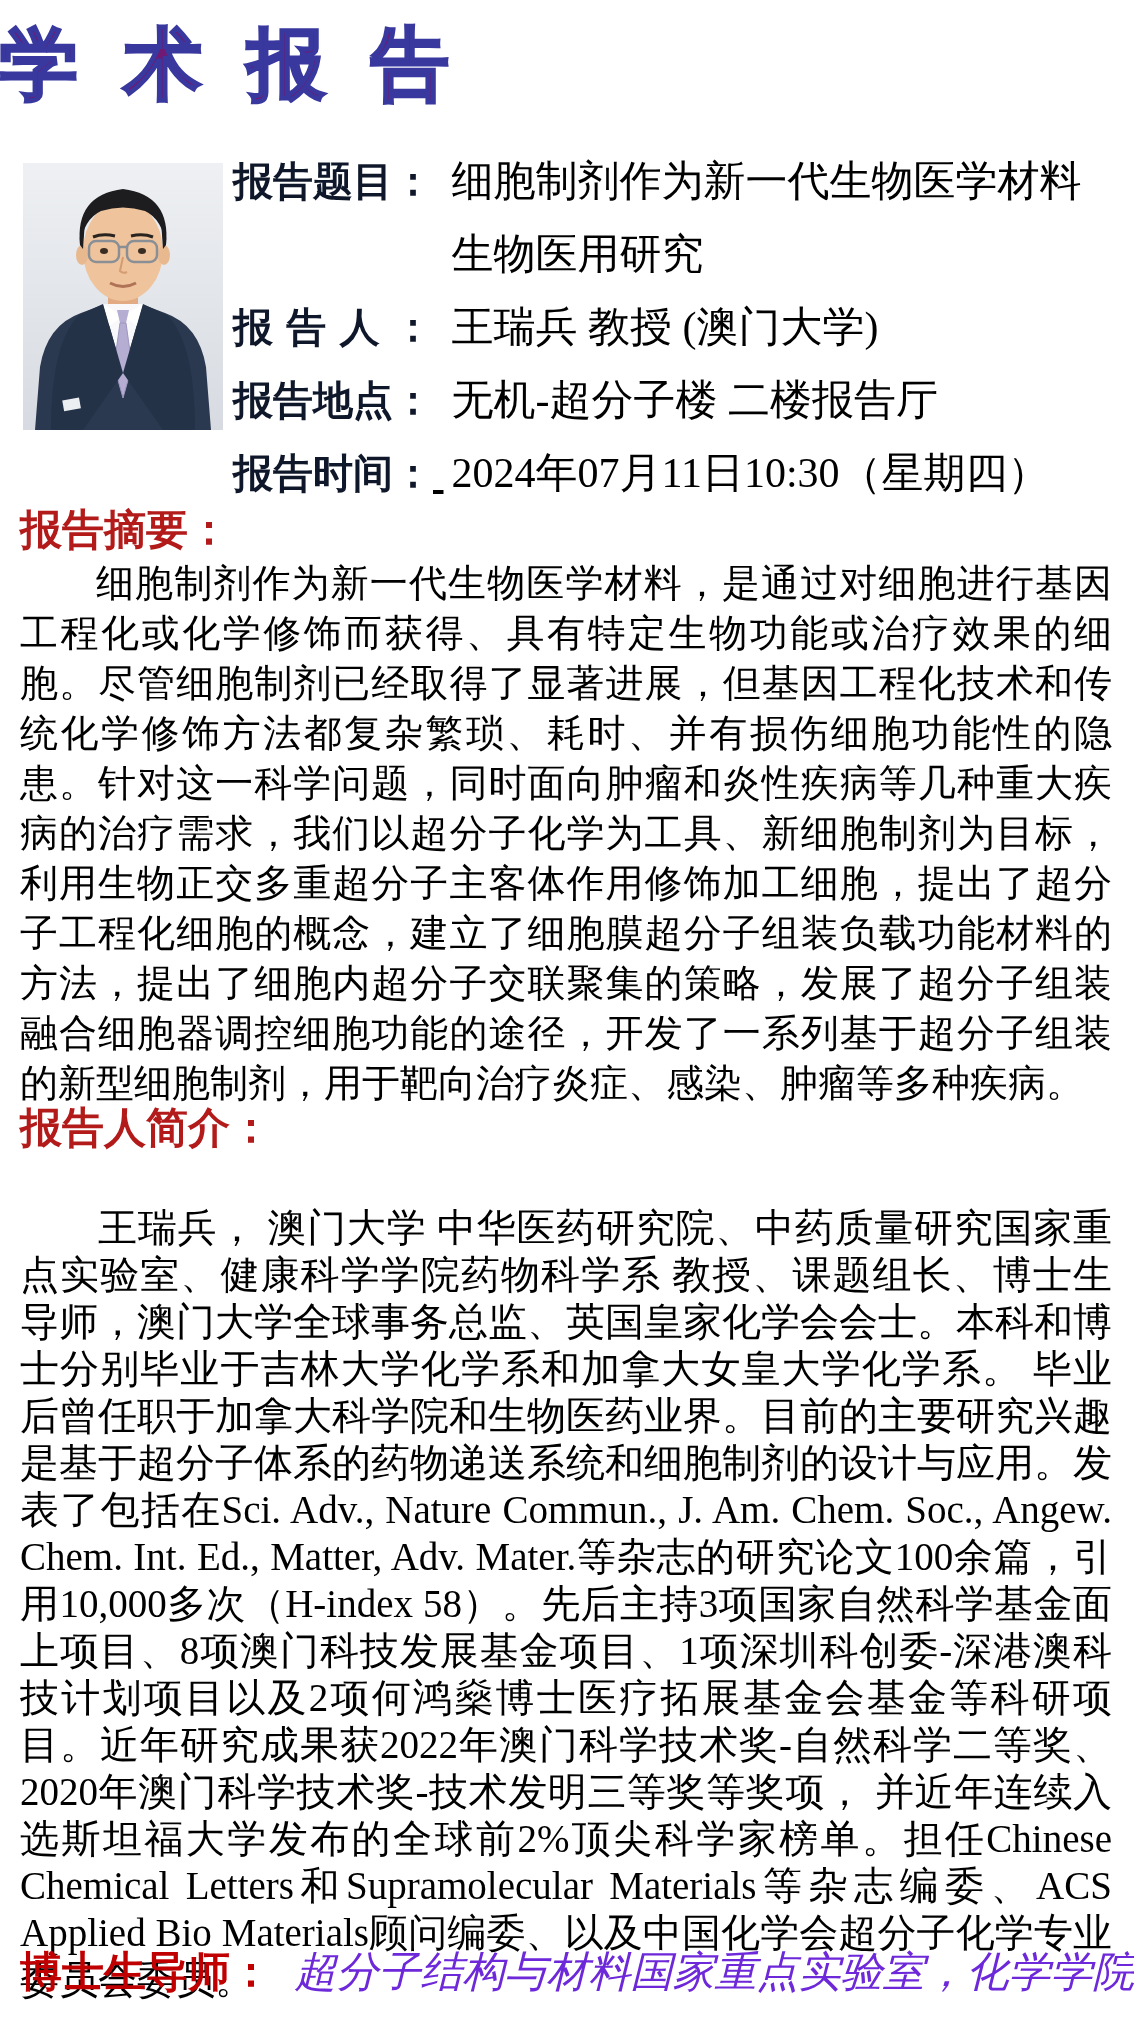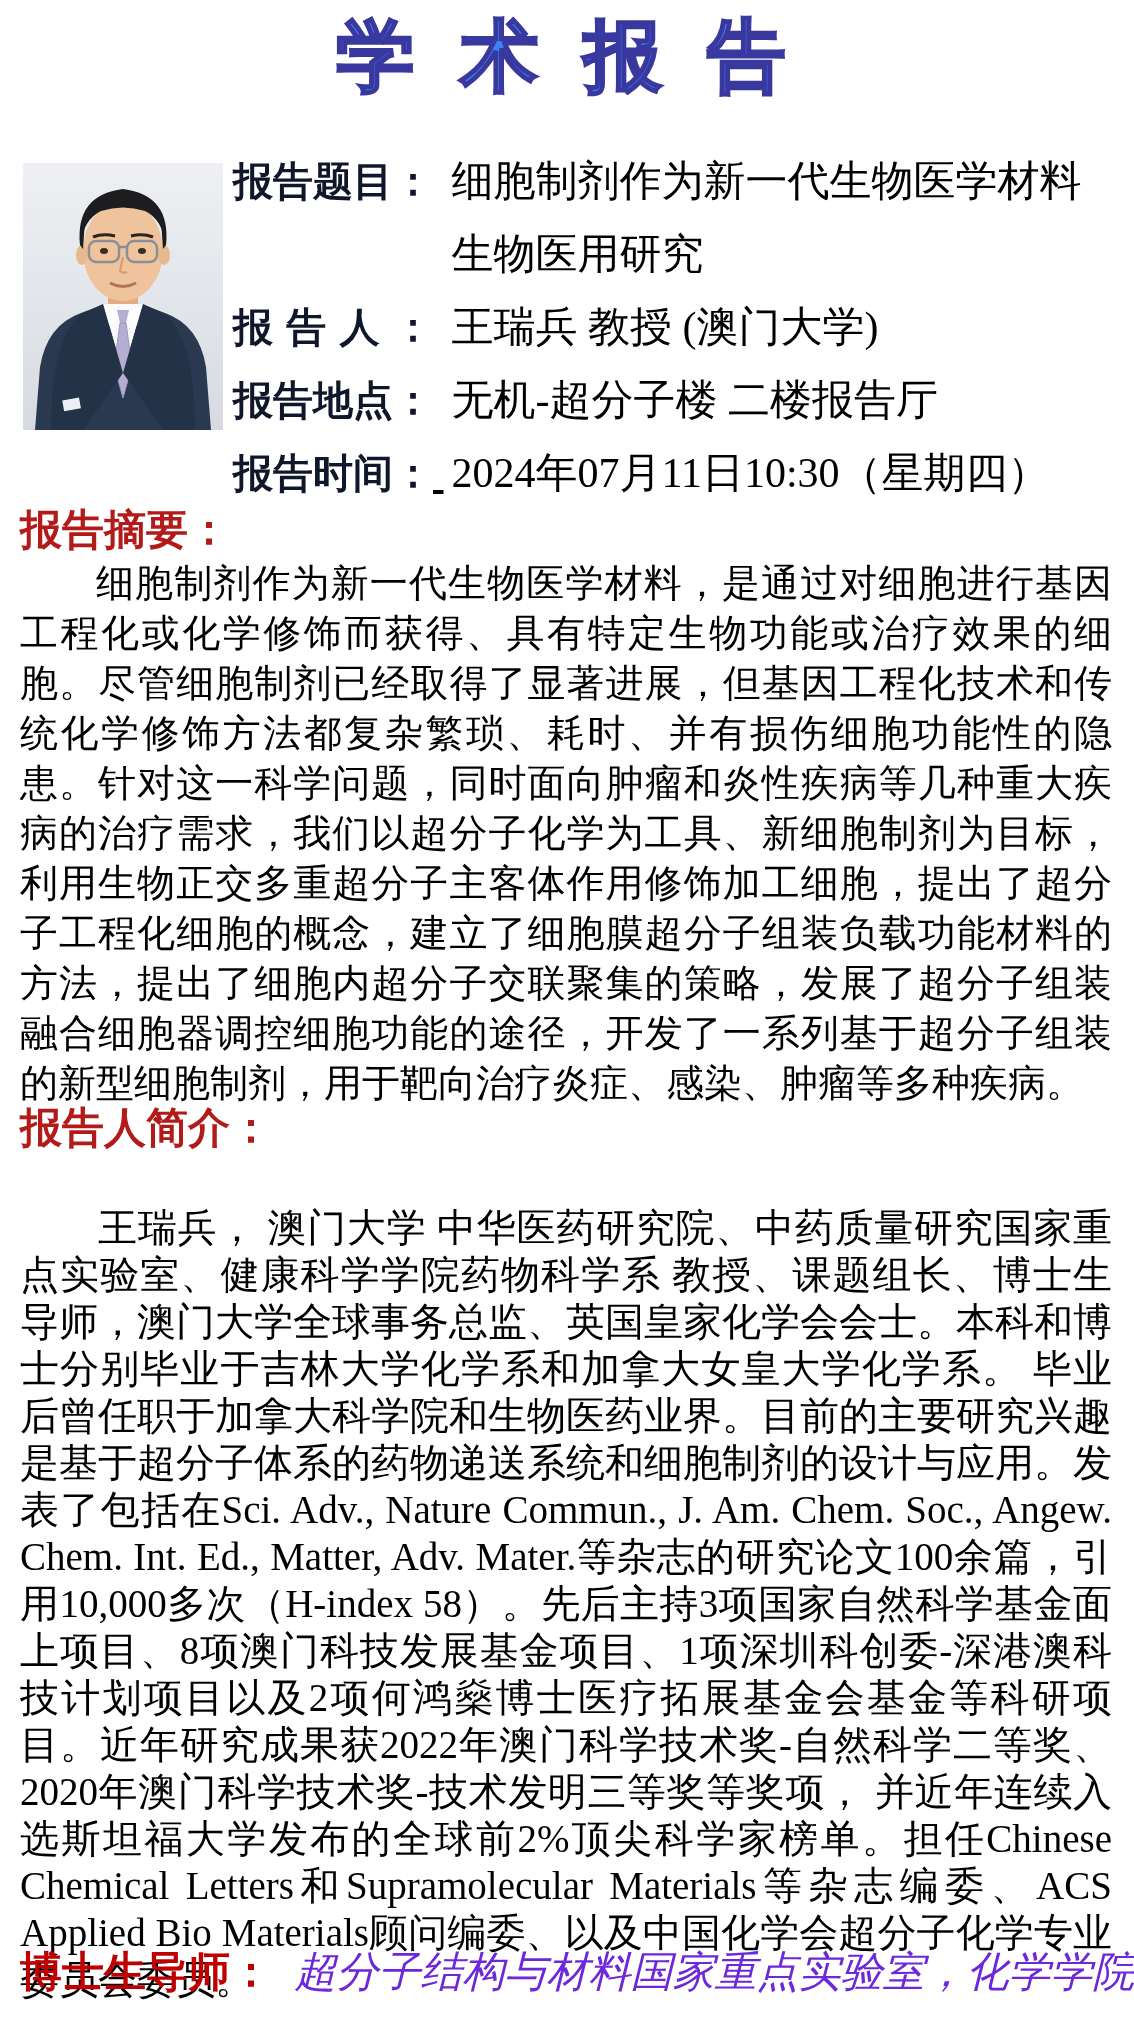--- a/index.html
+++ b/index.html
@@ -6,28 +6,27 @@
   .page{
     position:relative;
     width:1134px;height:2022px;
     background:#ffffff;
     overflow:hidden;
     font-family:"Liberation Serif", serif;
     color:#000;
   }
   
   .poster-title{
-    position:absolute;top:14px;left:0;right:0;
-    text-align:center;
+    position:absolute;top:22px;left:0;right:0;
     font-family:"Liberation Sans", sans-serif;
     font-weight:900;
     font-size:78px;
     line-height:84px;
     letter-spacing:12px;
-    color:#3b82f6;
+    color:#701a75;
     -webkit-text-stroke:2.5px #38389e;
   }
   
   .photo{
     position:absolute;left:23px;top:163px;
     width:200px;height:267px;
     overflow:hidden;
   }
   .photo svg{display:block;width:100%;height:100%;}
   

